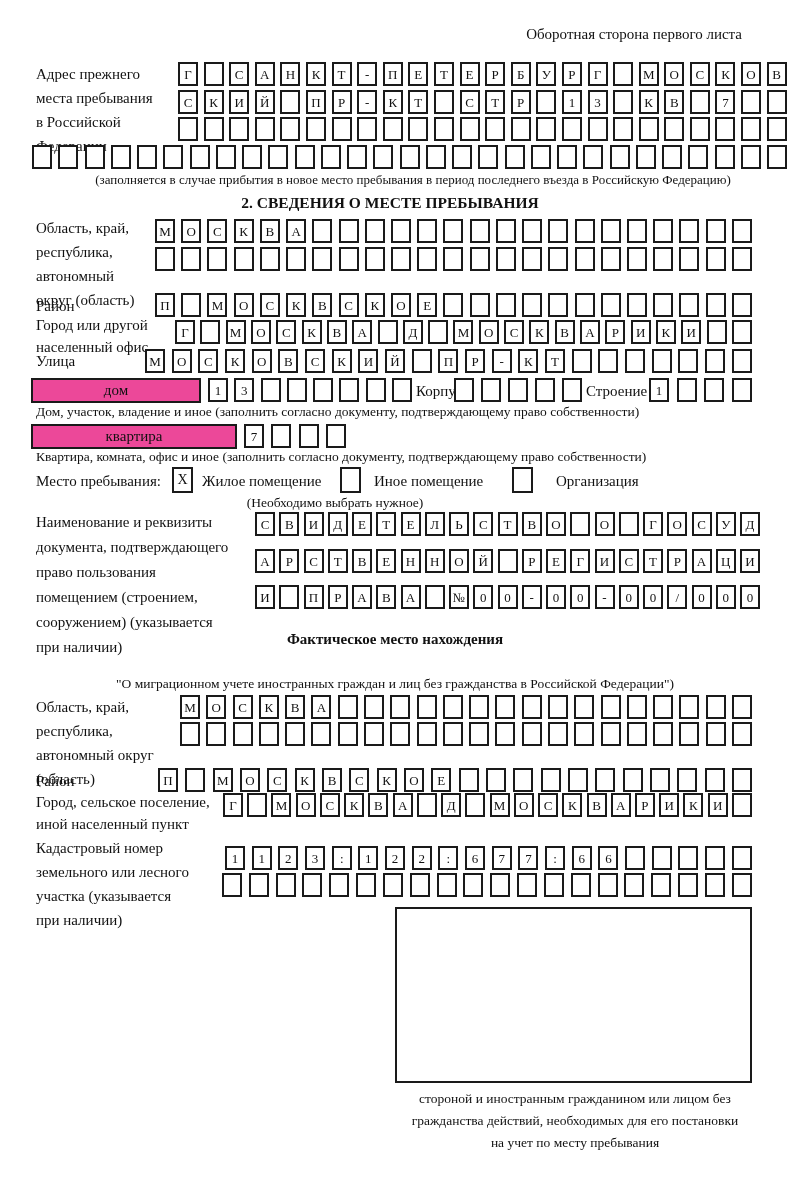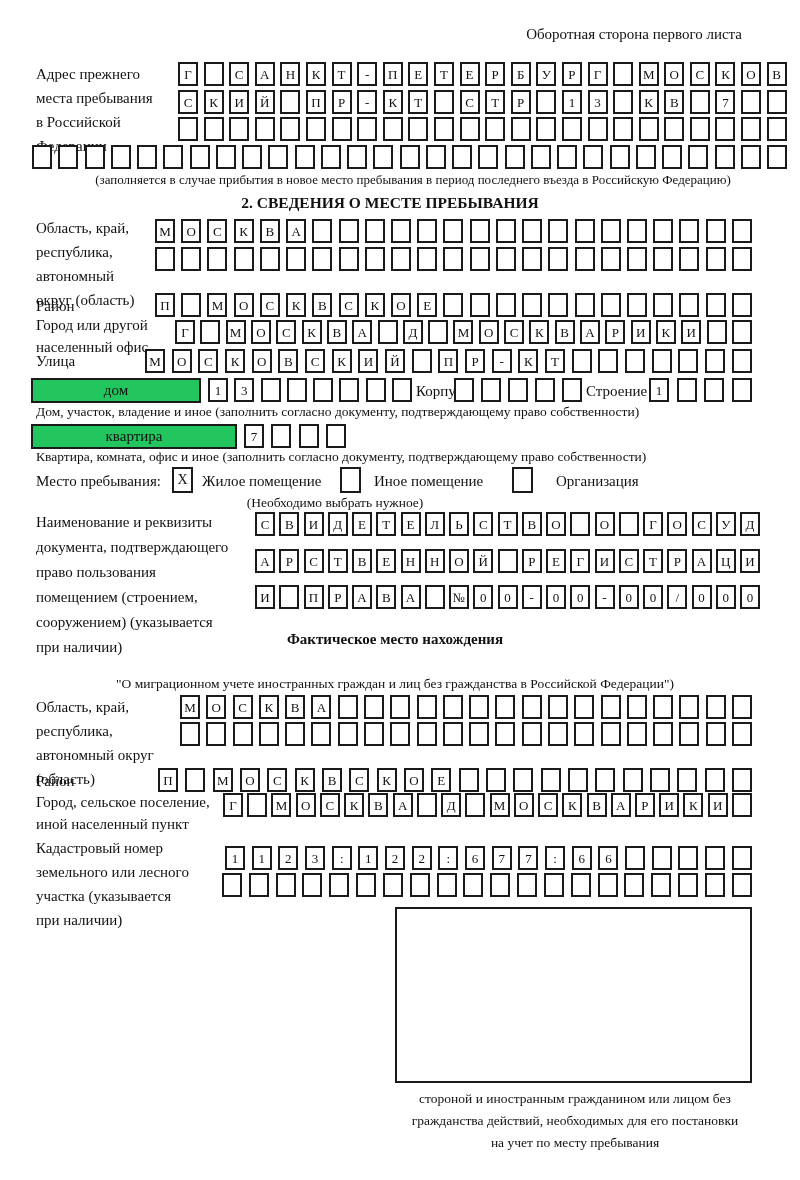--- a/index.html
+++ b/index.html
@@ -15,21 +15,21 @@
   .note13 { font-size:13.5px; }
   .bold { font-weight:bold; }
   .center { text-align:center; }
   .cellrow { position:absolute; display:flex; justify-content:space-between; }
   .cell {
     width:20px; height:24px; border:2px solid #1a1a1a; background:#fff;
     display:flex; align-items:center; justify-content:center;
     font-size:13px; line-height:1; flex:none;
   }
   .widebox {
-    position:absolute; height:25px; border:2px solid #1a1a1a; background:#22c55e;
+    position:absolute; height:25px; border:2px solid #1a1a1a; background:#ec4899;
     display:flex; align-items:center; justify-content:center; font-size:15px;
   }
   .checkbox {
     position:absolute; width:21px; height:26px; border:2px solid #1a1a1a; background:#fff;
     display:flex; align-items:center; justify-content:center; font-size:14px;
   }
   .stampbox { position:absolute; border:2px solid #1a1a1a; background:#fff; }
 </style>
 </head>
 <body>

